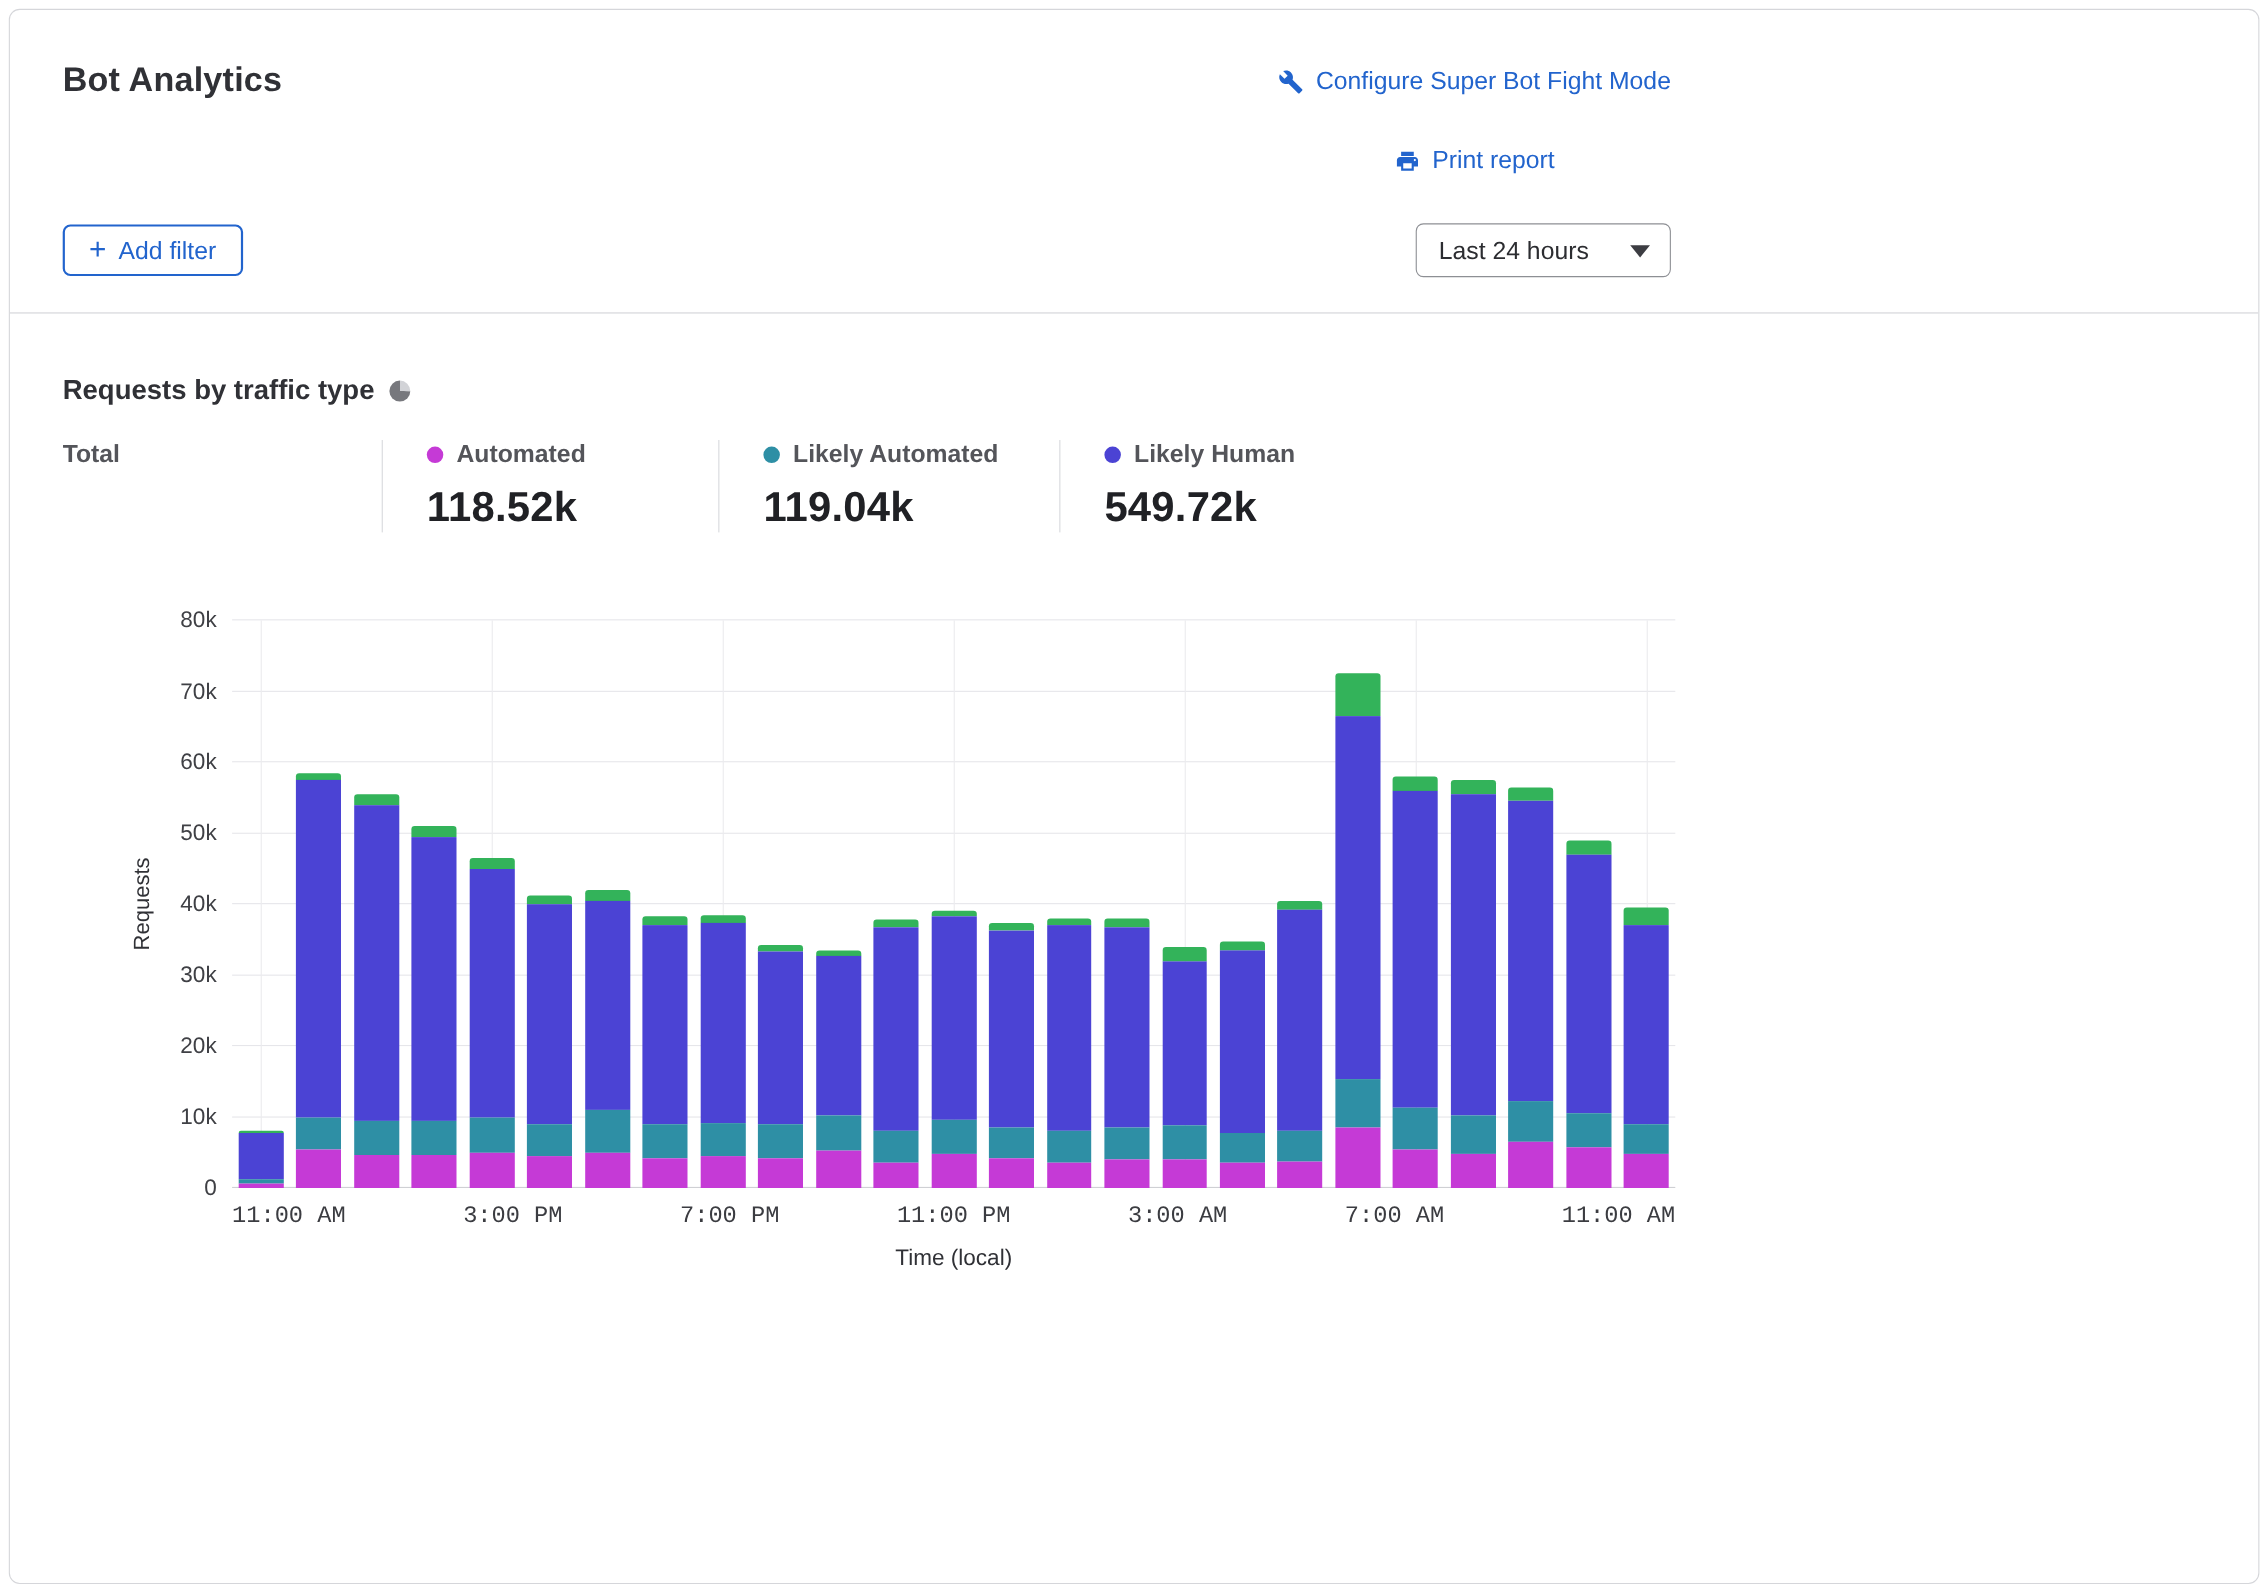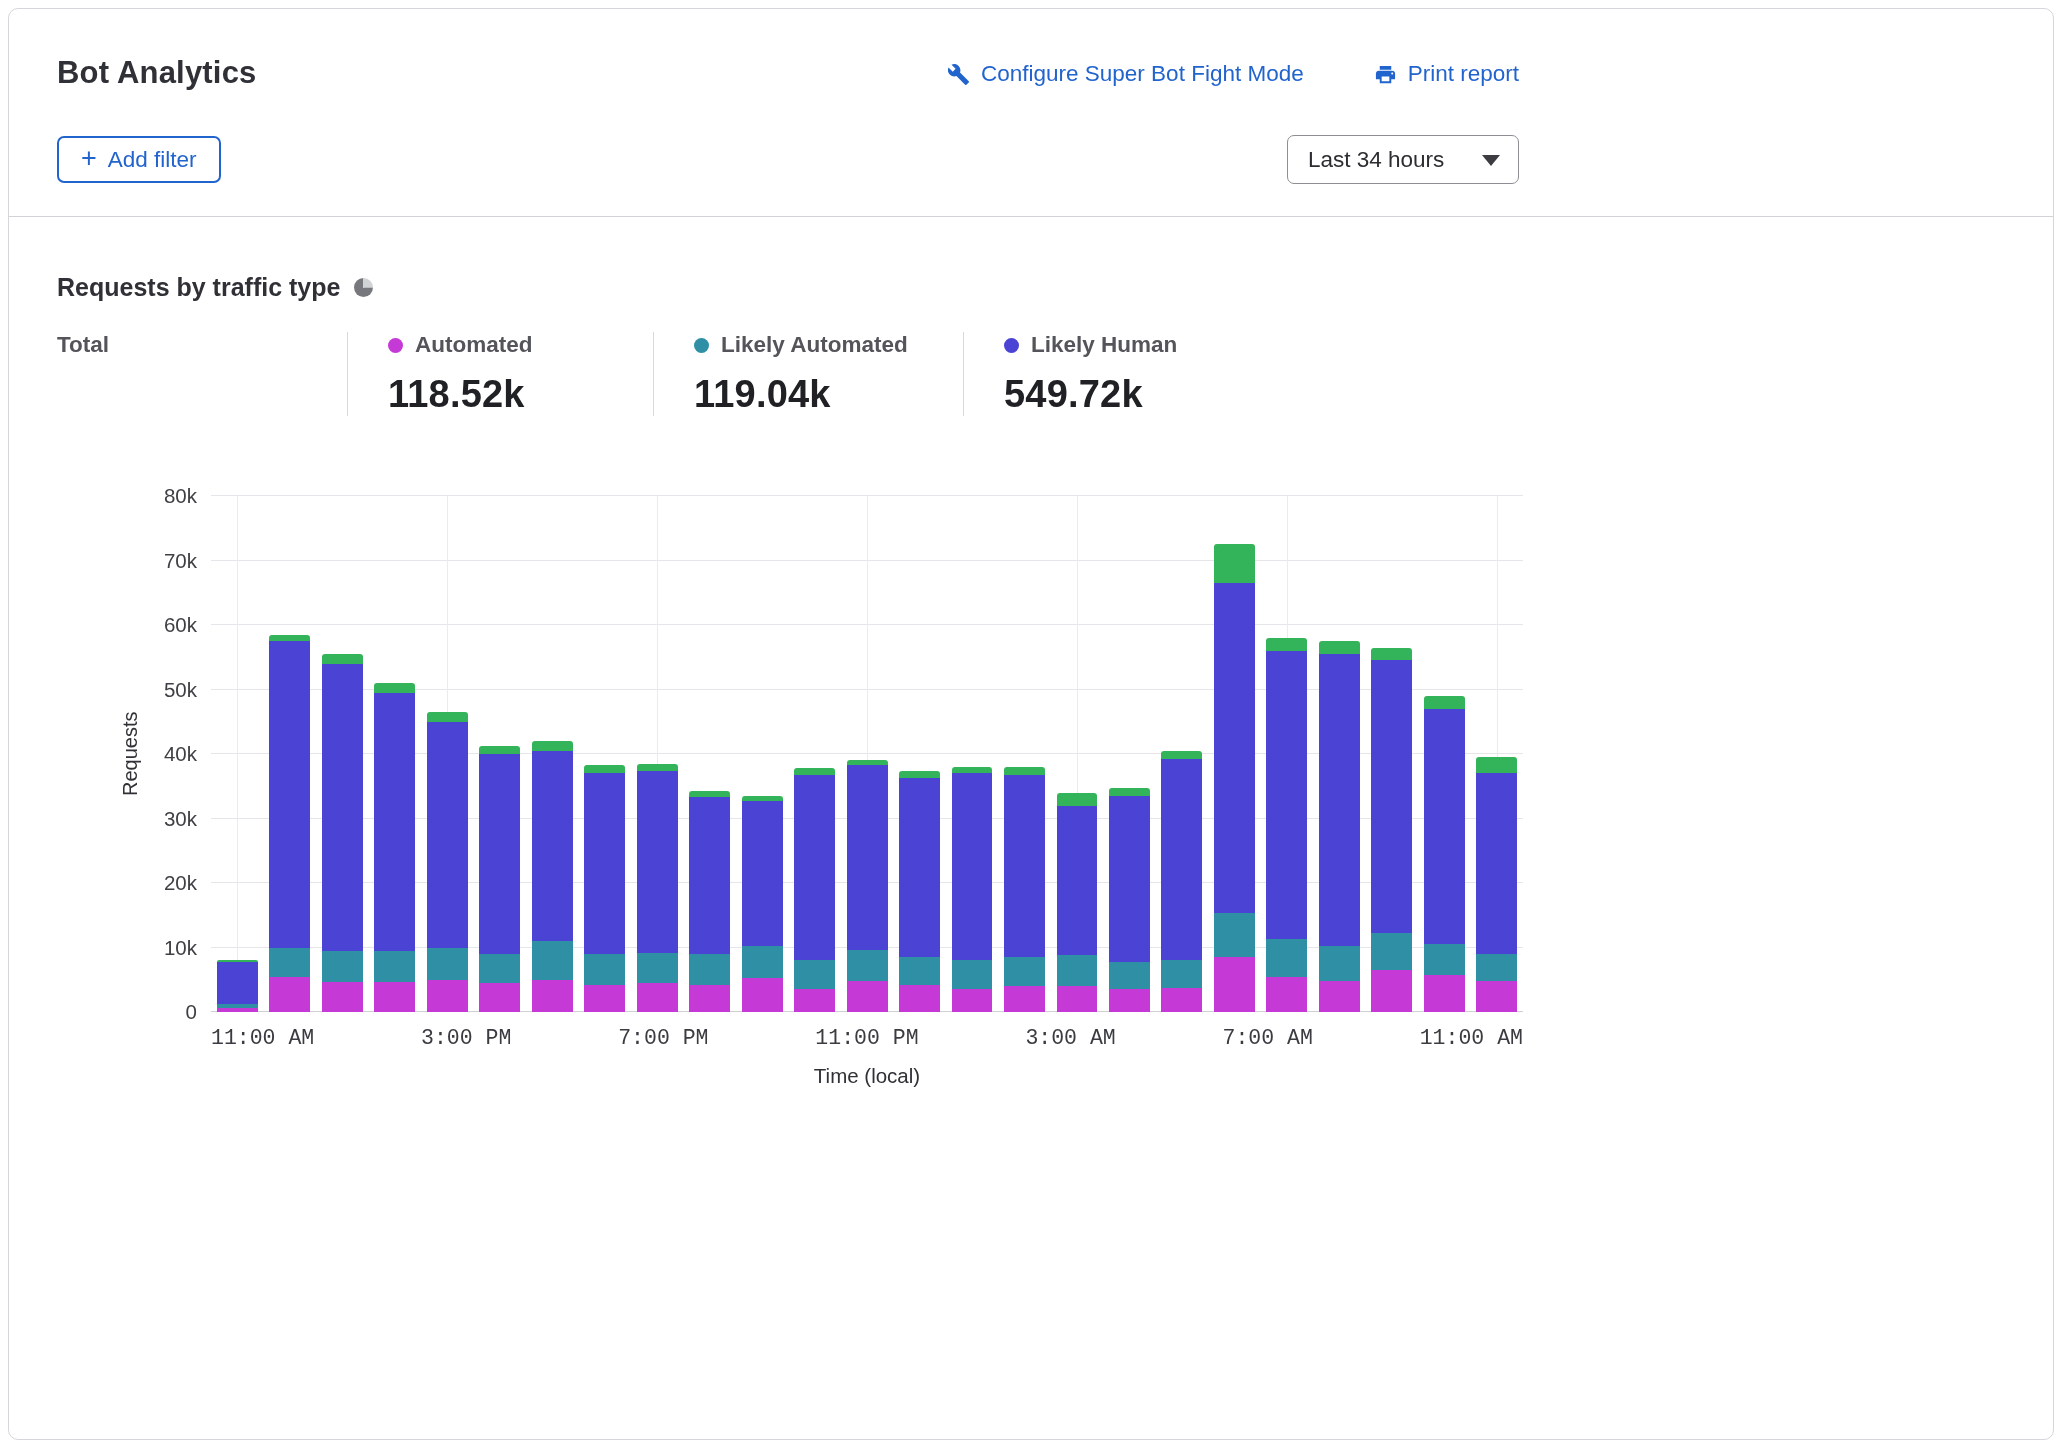--- a/index.html
+++ b/index.html
@@ -14,21 +14,21 @@
     width: 2046px; height: 1432px;
     background: #fff;
     border: 1px solid #d5d6da;
     border-radius: 10px;
     overflow: hidden;
   }
   
   .header { padding: 46px 48px 0 48px; }
   .header-row { display: flex; justify-content: space-between; align-items: flex-start; width: 1462px; }
   .page-title { font-size: 31px; font-weight: bold; color: #303136; letter-spacing: 0.2px; }
-  .header-links { display: flex; gap: 70px; align-items: center; padding-top: 6px; }
+  .header-links { display: flex; gap: 46px; align-items: center; padding-top: 6px; flex-direction: column; }
   .hlink { display: flex; align-items: center; gap: 11px; color: #2264cd; font-size: 22.5px; cursor: pointer; }
   .hlink svg { display: block; }
   .filter-row { display: flex; justify-content: space-between; align-items: center; width: 1462px; margin-top: 44px; }
   .add-filter {
     display: inline-flex; align-items: center; gap: 11px;
     height: 47px; padding: 0 22px;
     border: 2px solid #2264cd; border-radius: 7px;
     background: #fff; color: #2264cd; font-size: 22.5px;
     font-family: inherit; cursor: pointer;
   }
@@ -118,21 +118,21 @@
           <span>Print report</span>
         </div>
       </div>
     </div>
     <div class="filter-row">
       <button class="add-filter">
         <span class="plus">+</span>
         <span>Add filter</span>
       </button>
       <div class="select">
-        <span>Last 34 hours</span>
+        <span>Last 24 hours</span>
         <span class="caret"></span>
       </div>
     </div>
   </div>
 
   <div class="header-divider"></div>
 
   <div class="section">
     <div class="section-title-row">
       <span class="section-title">Requests by traffic type</span>

